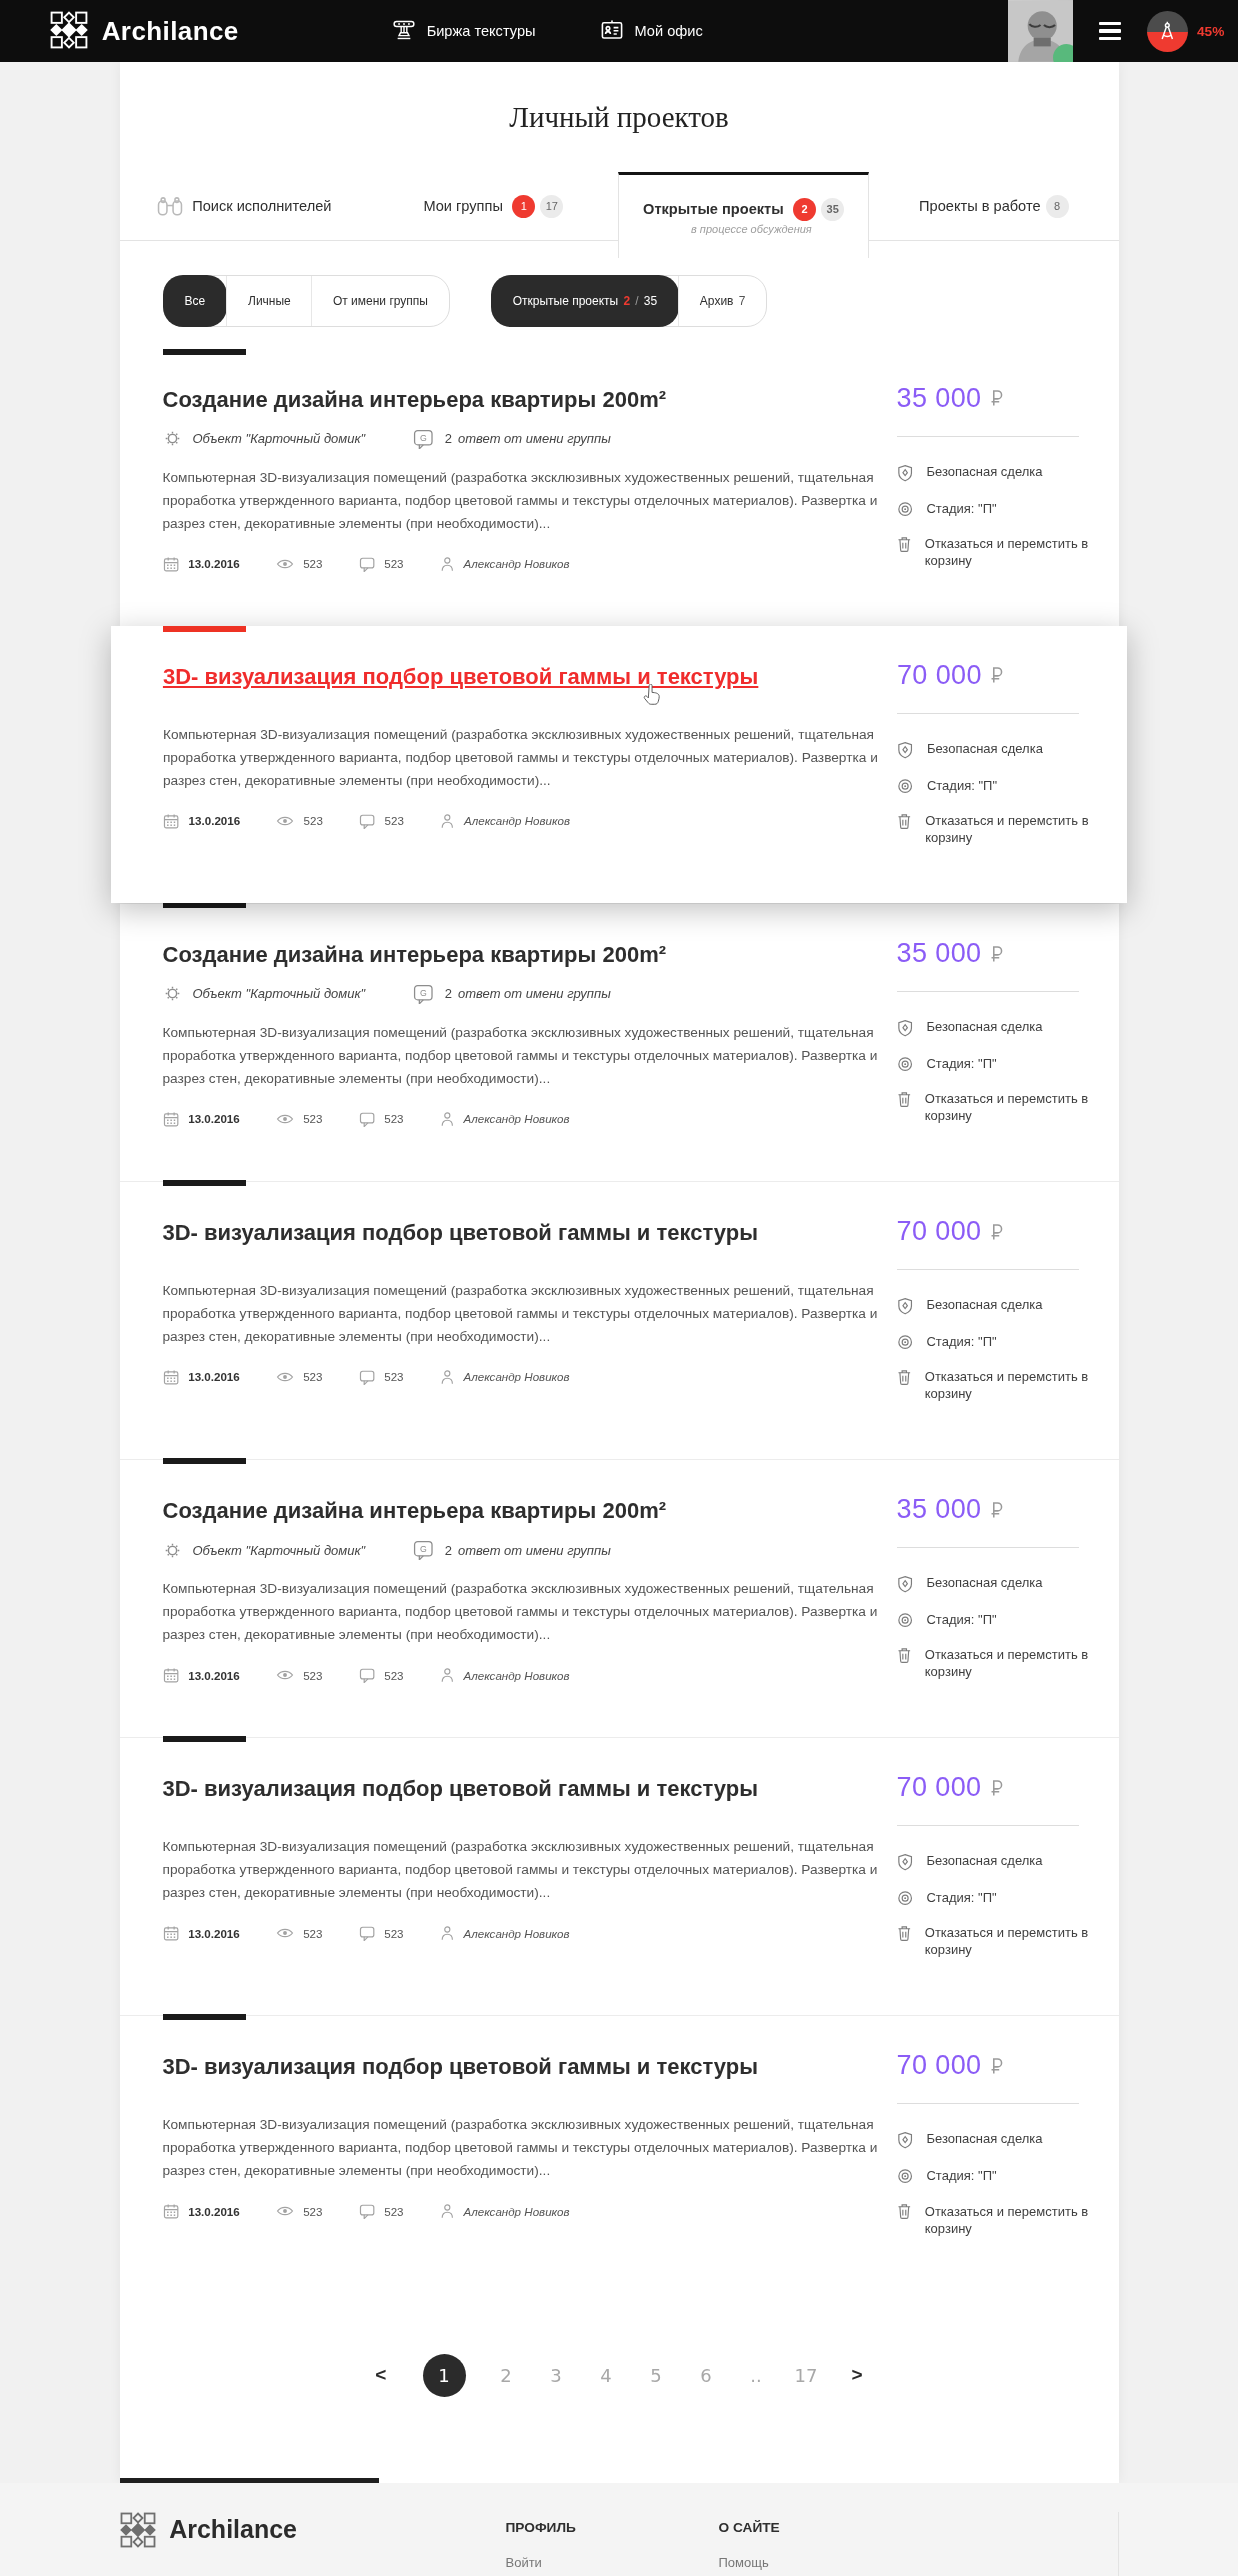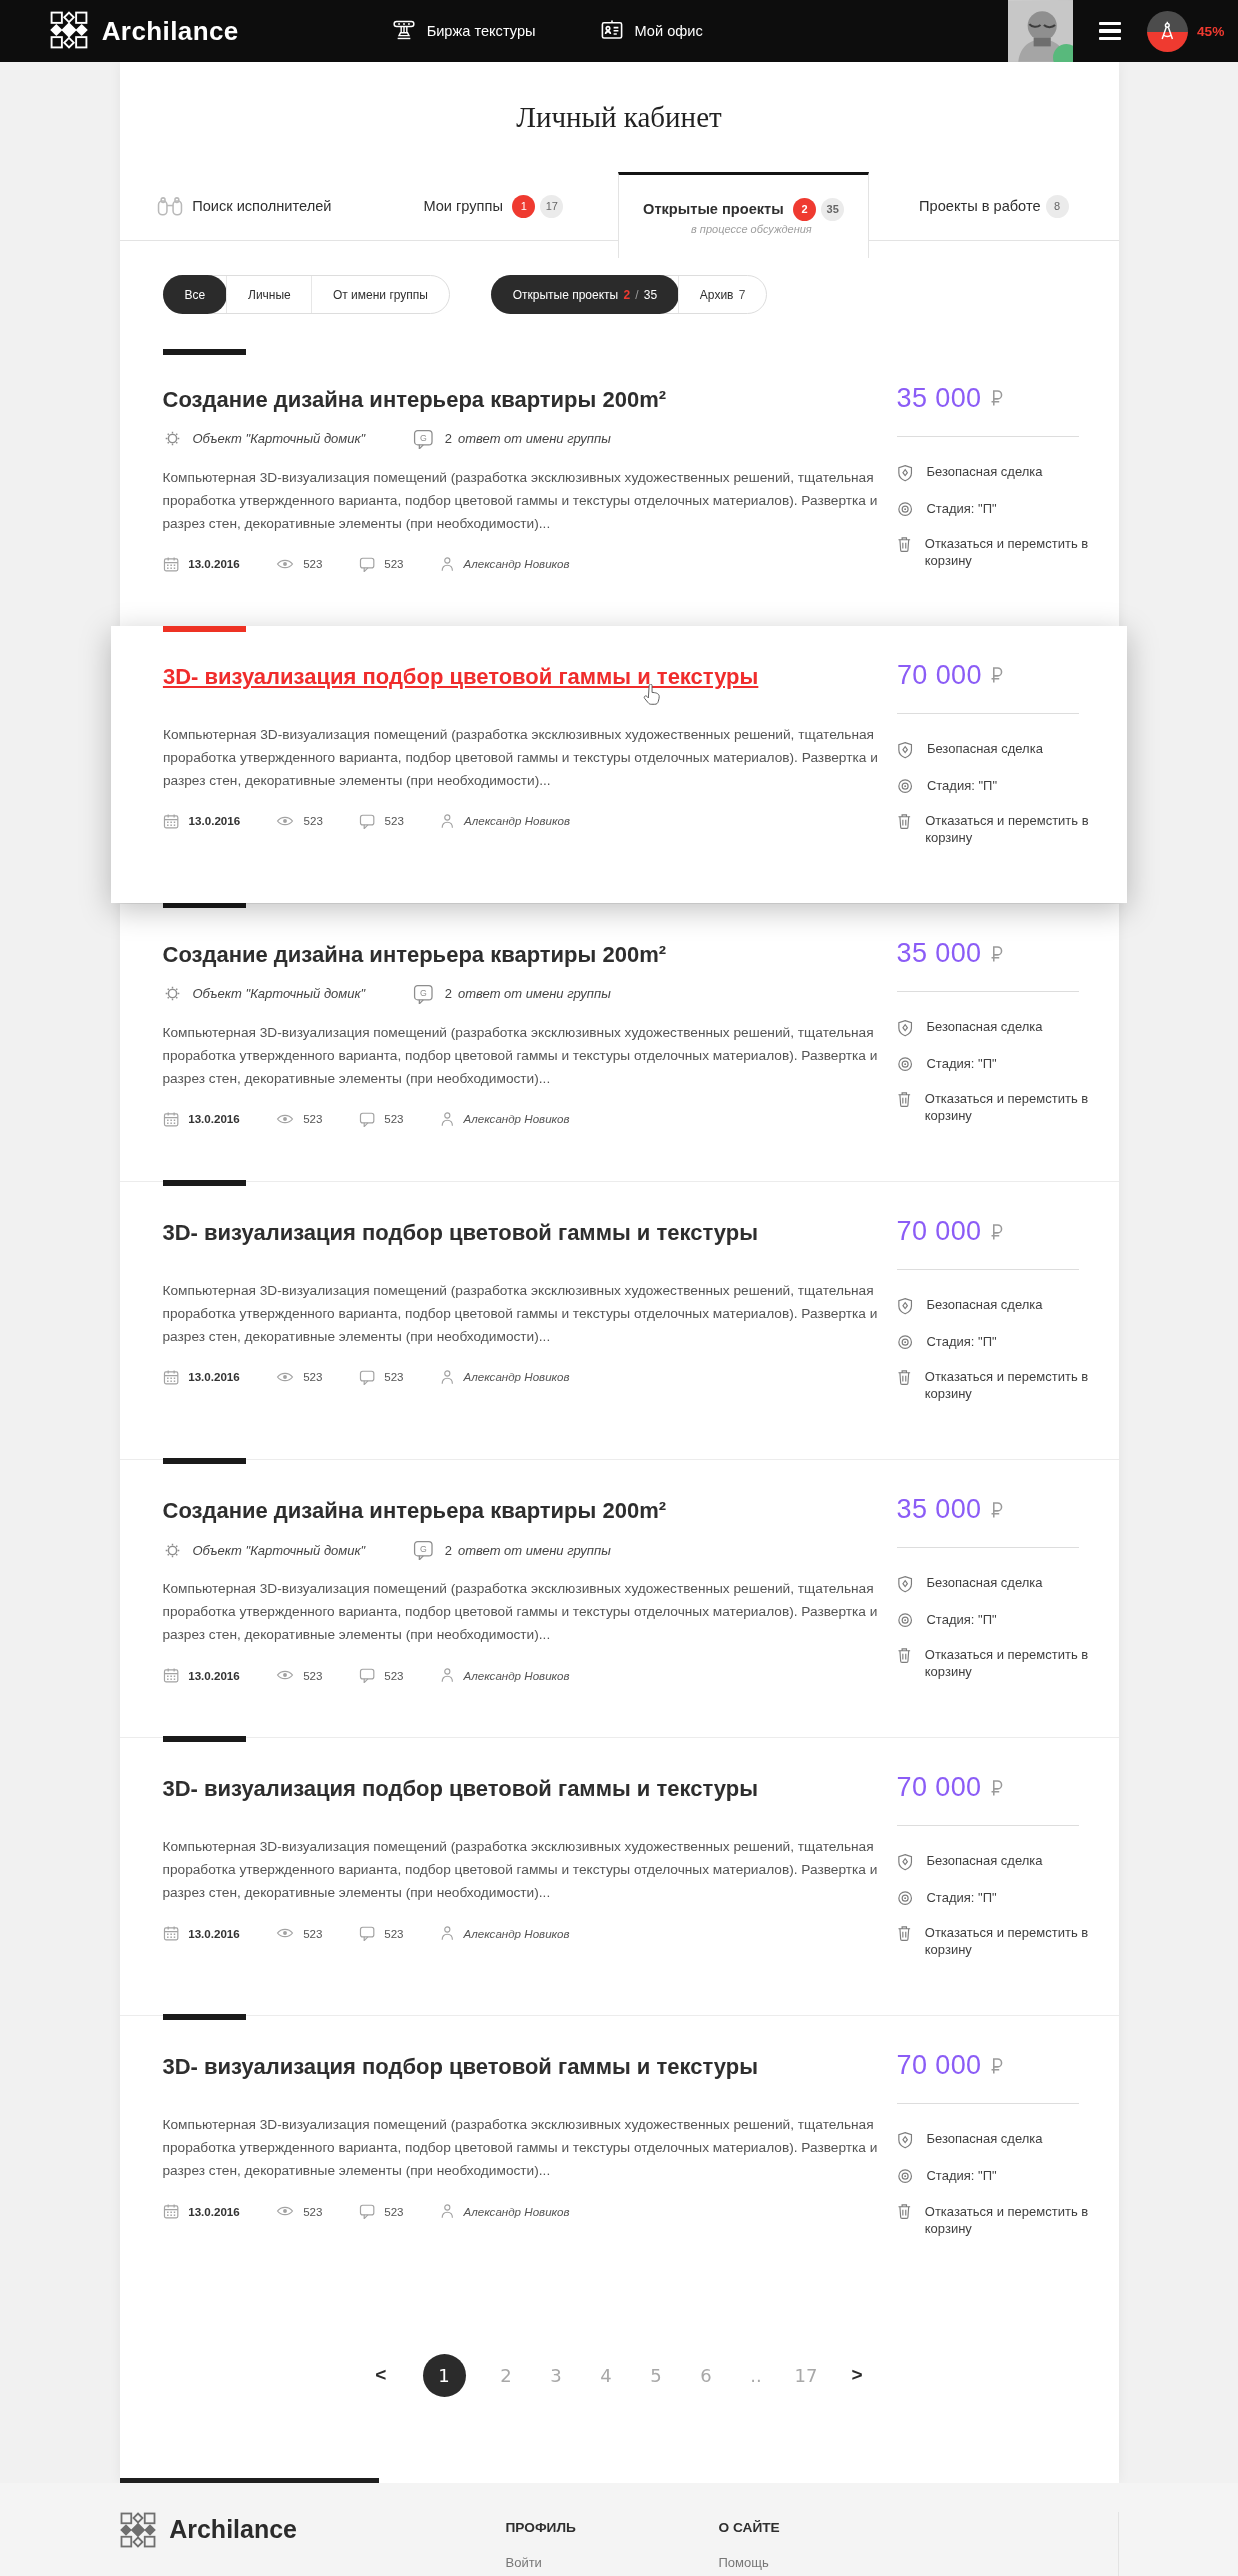--- a/index.html
+++ b/index.html
@@ -36,21 +36,21 @@
   .badge.red { background:#ef3a30; color:#fff; position:relative; z-index:1; }
   .badge.gray { background:#ebebeb; color:#666; margin-left:-4.3px; }
   .tab.active { align-self:flex-start; height:86px; background:#fff; z-index:2;
     border:0.9px solid #e3e3e3; border-bottom:none; border-top:3.4px solid #141414;
     flex-direction:column; justify-content:center; gap:0; }
   .tab-inner { display:flex; flex-direction:column; }
   .tab-main { display:flex; align-items:center; gap:9.4px; font-weight:bold; }
   .tab-subtitle { font-size:11px; color:#9e9e9e; font-style:italic; margin-top:2.6px;margin-left:48px; }
   
   .filter-band { height:108px; padding:34px 0 0 43px; display:flex; }
-  .pillgroup { display:inline-flex; border:0.9px solid #ddd; border-radius:20px; background:#fff; height:39px; align-items:stretch; }
+  .pillgroup { display:inline-flex; border:0.9px solid #ddd; border-radius:20px; background:#fff; height:52px; align-items:stretch; }
   .pill { padding:0 20.6px; display:flex; align-items:center; gap:5.2px; font-size:12px; color:#2f2f2f; border-left:0.9px solid #e7e7e7; cursor:pointer; white-space:nowrap; }
   .pill:first-child { border-left:none; }
   .pill.dark { background:#2b2b2b; color:#fff; border-radius:20px; margin:-0.9px; padding:0 22px; border-left:none; }
   .pill .cnt-red { color:#ef3a30; font-weight:bold; }
   .pill .sep { color:#cfcfcf; }
   .pill .cnt { color:#555; }
   .pill.dark .sep { color:#9a9a9a; }
   .pill.dark .cnt { color:#fff; }
   .group-gap { width:41px; }
   
@@ -178,21 +178,21 @@
           <circle cx="12" cy="5" r="2.2"></circle>
           <path d="M12 1 v1.6 M10.8 7.2 L6 21 M13.2 7.2 L18 21 M7.3 16.3 a7.5 7.5 0 0 0 9.4 0"></path>
         </svg>
       </span>
       <span class="progress-value">45%</span>
     </div>
   </div>
 </header>
 
 <main class="panel">
-  <h1 class="page-title">Личный кабинет</h1>
+  <h1 class="page-title">Личный проектов</h1>
 
   <nav class="tabs">
     <div class="tab">
       <span class="tab-icon">
         <svg width="26" height="20.6" viewBox="0 0 34 26" fill="none" stroke="currentColor" stroke-width="2">
           <rect x="2" y="6" width="11" height="18" rx="5"></rect>
           <rect x="21" y="6" width="11" height="18" rx="5"></rect>
           <path d="M13 12 h8"></path>
           <rect x="5.5" y="2" width="5" height="6" rx="2.5"></rect>
           <rect x="23.5" y="2" width="5" height="6" rx="2.5"></rect>

